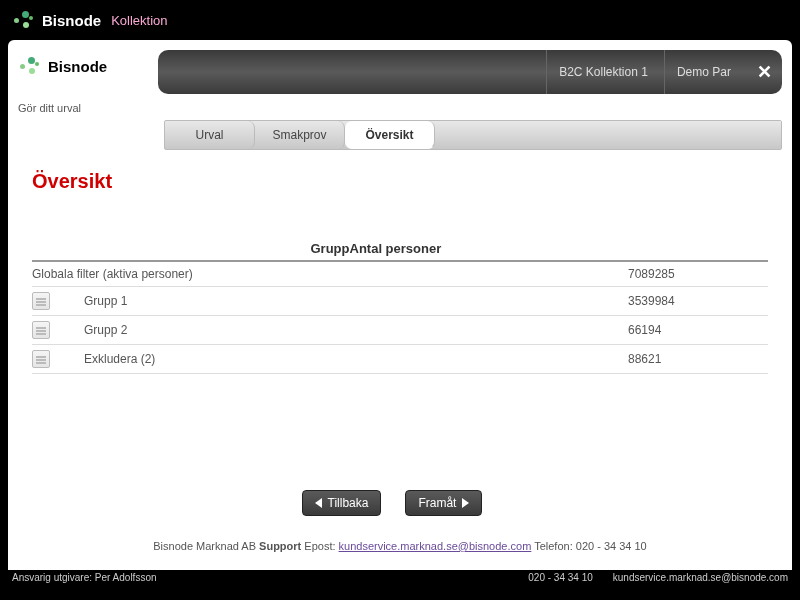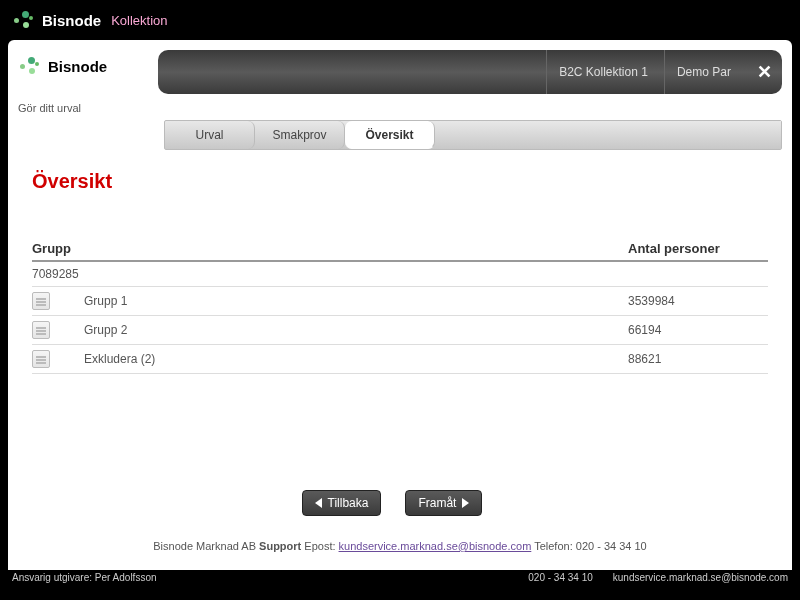--- a/index.html
+++ b/index.html
@@ -27,21 +27,21 @@
   .rib-item { border-left: 1px solid #666; padding-left: 12px; height: 100%; display: flex; align-items: center; cursor: pointer; }
   .close-x { font-size: 18px; font-weight: bold; cursor: pointer; color: #fff; padding-left: 10px; }
 
   .tabs { margin-left: 156px; margin-top: -2px; display: flex; height: 30px; background: linear-gradient(#e8e8e8,#c8c8c8); border: 1px solid #bbb; border-radius: 2px; width: 618px; }
   .tab { flex: 0 0 90px; text-align: center; font-size: 12px; color: #444; border-right: 1px solid #bbb; display: flex; align-items: center; justify-content: center; cursor: pointer; border-radius: 7px; }
   .tab.active { background: #fff; border-bottom: 1px solid #fff; font-weight: bold; color: #333; }
   .tab-filler { flex: 1; background: linear-gradient(#e8e8e8,#c8c8c8); }
 
   .content { padding: 20px 24px 8px 24px; }
   .page-title { color: #d00000; font-size: 20px; font-weight: bold; margin-bottom: 14px; }
-  .thead { display: flex; justify-content: space-between; border-bottom: 2px solid #999; padding-bottom: 4px; font-size: 13px; font-weight: bold; color: #333; margin-top: 48px; }
+  .thead { display: flex; justify-content: center; border-bottom: 2px solid #999; padding-bottom: 4px; font-size: 13px; font-weight: bold; color: #333; margin-top: 48px; }
   .thead .col-right { width: 140px; text-align: left; }
   .row { display: flex; justify-content: space-between; align-items: center; border-bottom: 1px solid #ddd; padding: 5px 0; font-size: 12px; color: #555; }
   .row .col-left { display: flex; align-items: center; gap: 8px; }
   .row .col-right { width: 140px; text-align: left; }
   .row .indent { margin-left: 26px; }
   .icon-doc { width: 18px; height: 18px; display: inline-block; border: 1px solid #bbb; border-radius: 2px; background: linear-gradient(#f5f5f5,#e5e5e5); position: relative; }
   .icon-doc::after { content: ""; position: absolute; top: 5px; left: 3px; right: 3px; height: 2px; background: #bbb; box-shadow: 0 3px 0 #bbb, 0 6px 0 #bbb; }
 
   .nav-buttons { position: absolute; bottom: 54px; left: 0; right: 16px; display: flex; justify-content: center; gap: 24px; }
   .nav-btn { background: linear-gradient(#5a5a5a,#3a3a3a); color: #fff; border: 1px solid #222; border-radius: 4px; padding: 5px 12px; font-size: 12px; display: flex; align-items: center; gap: 6px; cursor: pointer; }
@@ -100,20 +100,23 @@
   </div>
 
   <div class="content">
     <div class="page-title">Översikt</div>
     <div class="thead">
       <span>Grupp</span>
       <span class="col-right">Antal personer</span>
     </div>
 
     <div class="row">
+      <div class="col-left">
+        <span>Globala filter (aktiva personer)</span>
+      </div>
       <span class="col-right">7089285</span>
     </div>
 
     <div class="row">
       <div class="col-left">
         <span class="icon-doc"></span>
         <span class="indent">Grupp 1</span>
       </div>
       <span class="col-right">3539984</span>
     </div>

